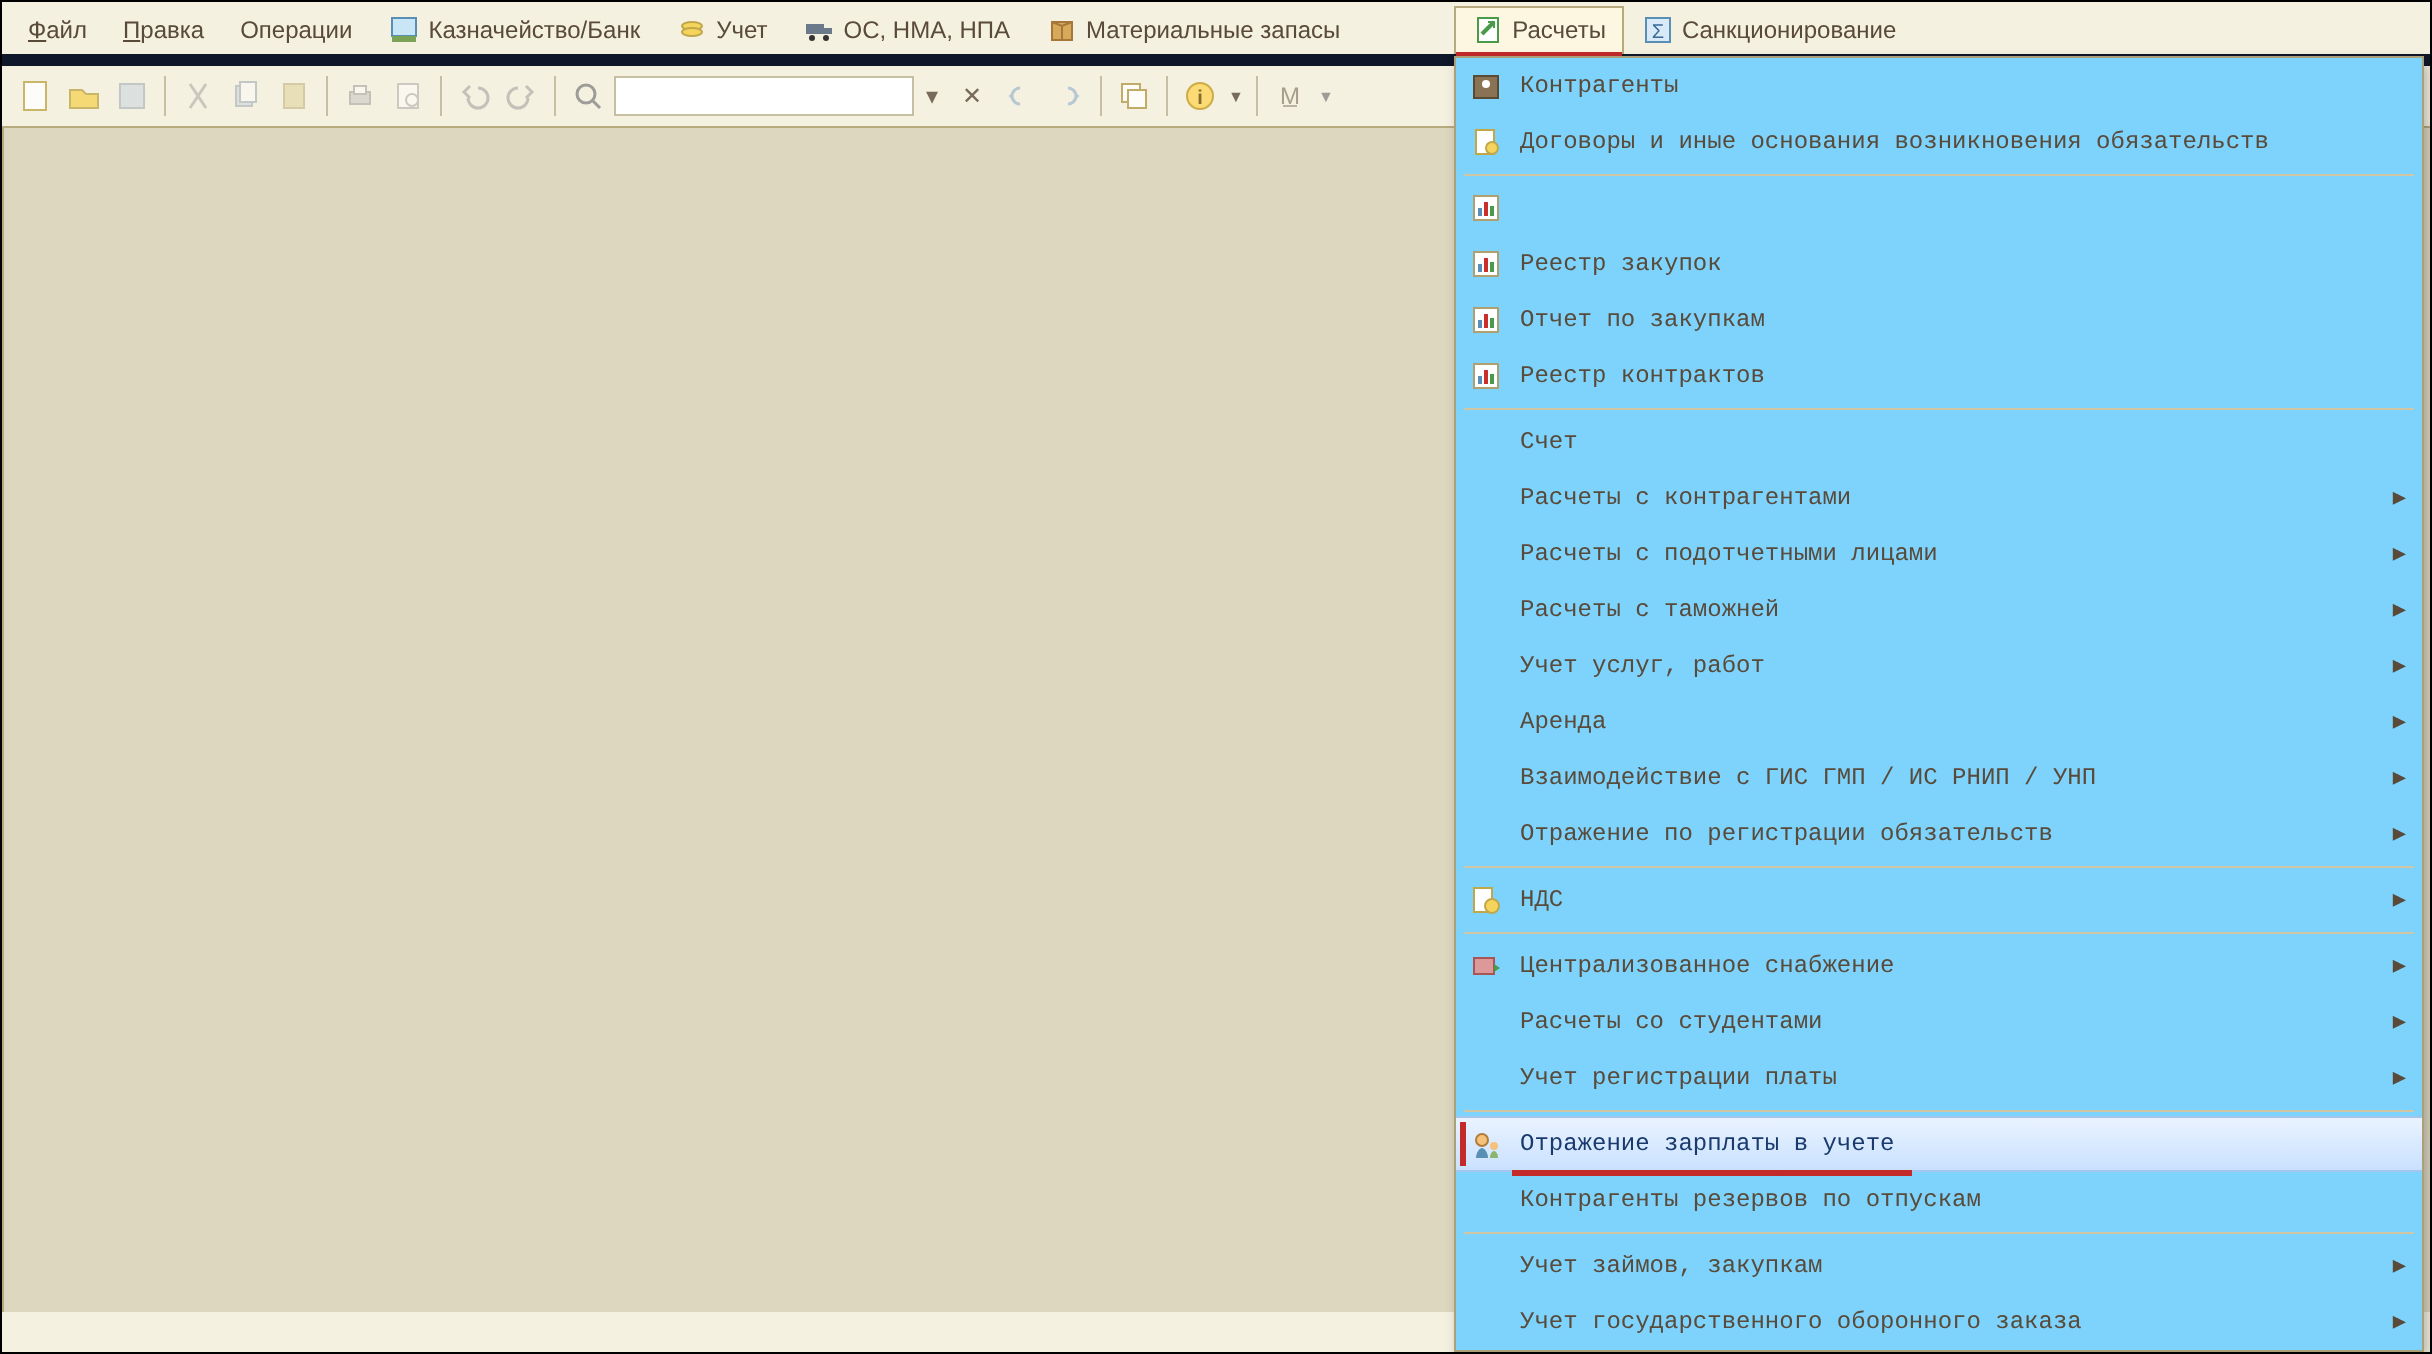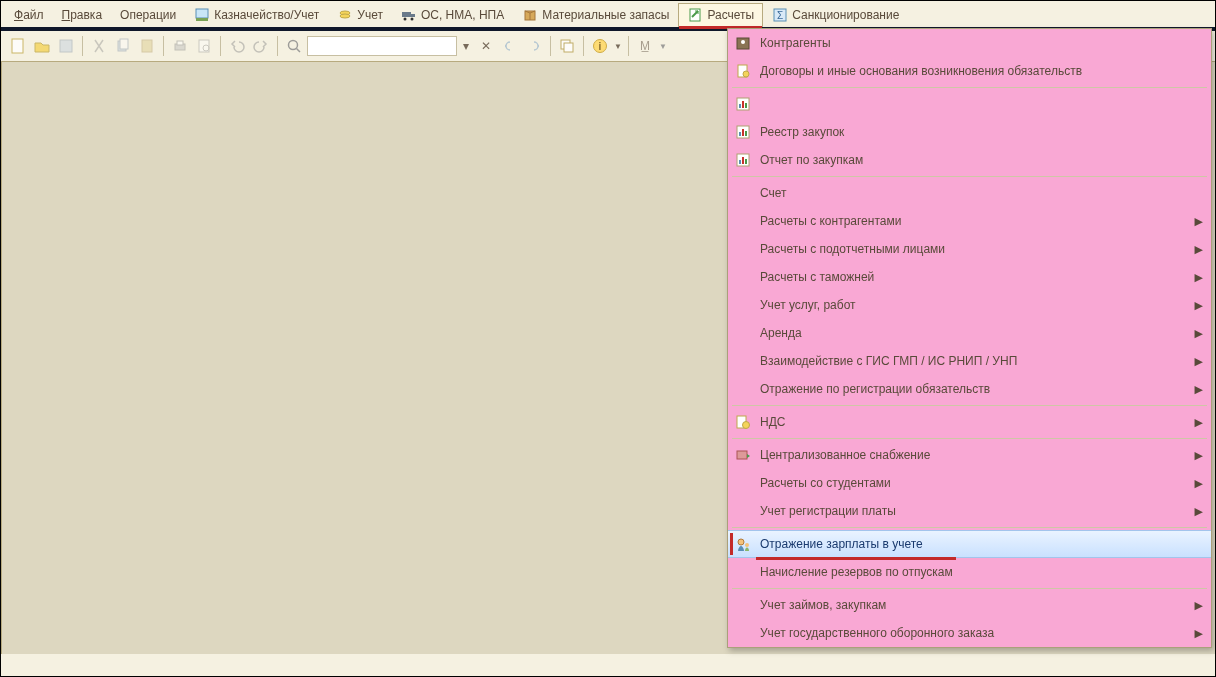--- a/index.html
+++ b/index.html
@@ -14,41 +14,42 @@
     border: 1px solid #000;
     color: #594a3a;
   }
   .menubar {
     display: flex;
     flex-wrap: wrap;
     align-items: flex-end;
     background: #f5f1e1;
     padding: 2px 4px 0 4px;
     gap: 0;
-    border-bottom: 4px solid #0f172a;
+    border-bottom: 6px solid #0f172a;
   }
   .menu-row {
     display: flex;
     align-items: center;
     width: 100%;
     height: 24px;
   }
   .menu-item {
     padding: 3px 8px;
     white-space: nowrap;
     cursor: default;
     display: inline-flex;
     align-items: center;
     gap: 4px;
     border: 1px solid transparent;
     position: relative;
   }
   .menu-item.active {
     background: #fdf7e2;
     border: 1px solid #b7aa7f;
+    margin-left: 48px;
   }
   .underline { text-decoration: underline; }
   .toolbar {
     display: flex;
     align-items: center;
     background: #f5f1e1;
     padding: 3px 6px;
     gap: 2px;
     height: 30px;
   }
@@ -70,24 +71,25 @@
     border-top: 1px solid #b7aa7f;
     border-left: 1px solid #b7aa7f;
     height: calc(100% - 82px);
     margin: 0;
   }
   .dropdown {
     position: absolute;
     top: 28px;
     left: 727px;
     width: 485px;
-    background: #f9a8d4;
+    background: #7dd3fc;
     border: 1px solid #aaa07a;
     box-shadow: 2px 3px 6px rgba(0,0,0,.25);
     z-index: 100;
+    font-family: Liberation Mono, monospace;
   }
   .dd-item {
     display: flex;
     align-items: center;
     height: 28px;
     padding: 0 8px 0 6px;
     gap: 8px;
     cursor: default;
     border-top: 1px solid transparent;
     border-bottom: 1px solid transparent;
@@ -139,21 +141,21 @@
       <span class="menu-item">
         <span>Операции</span>
       </span>
       <span class="menu-item">
         <span class="mi-icon">
           <svg width="16" height="16">
             <rect x="2" y="2" width="12" height="9" fill="#c9e6f7" stroke="#5a8fb5"></rect>
             <rect x="2" y="11" width="12" height="3" fill="#7aa356"></rect>
           </svg>
         </span>
-        <span>Казначейство/Учет</span>
+        <span>Казначейство/Банк</span>
       </span>
       <span class="menu-item">
         <span class="mi-icon">
           <svg width="16" height="16">
             <ellipse cx="8" cy="6" rx="5" ry="2" fill="#f4d45a" stroke="#c0a84a"></ellipse>
             <ellipse cx="8" cy="9" rx="5" ry="2" fill="#f4d45a" stroke="#c0a84a"></ellipse>
           </svg>
         </span>
         <span>Учет</span>
       </span>
@@ -348,20 +350,31 @@
       <span class="dd-icon">
         <svg width="16" height="16">
           <rect x="2" y="2" width="12" height="12" fill="#fff" stroke="#b0a070"></rect>
           <rect x="4" y="8" width="2" height="4" fill="#5a8fb5"></rect>
           <rect x="7" y="5" width="2" height="7" fill="#c9302c"></rect>
           <rect x="10" y="7" width="2" height="5" fill="#4a9a4a"></rect>
         </svg>
       </span>
       <span class="dd-label">Отчет по закупкам</span>
     </div>
+    <div class="dd-item">
+      <span class="dd-icon">
+        <svg width="16" height="16">
+          <rect x="2" y="2" width="12" height="12" fill="#fff" stroke="#b0a070"></rect>
+          <rect x="4" y="8" width="2" height="4" fill="#5a8fb5"></rect>
+          <rect x="7" y="5" width="2" height="7" fill="#c9302c"></rect>
+          <rect x="10" y="7" width="2" height="5" fill="#4a9a4a"></rect>
+        </svg>
+      </span>
+      <span class="dd-label">Реестр контрактов</span>
+    </div>
     <div class="dd-sep"></div>
     <div class="dd-item">
       <span class="dd-icon"></span>
       <span class="dd-label">Счет</span>
     </div>
     <div class="dd-item">
       <span class="dd-icon"></span>
       <span class="dd-label">Расчеты с контрагентами</span>
       <span class="dd-arrow">▶</span>
     </div>
@@ -436,21 +449,21 @@
           <path d="M3 15c0-3 2-5 3-5s3 2 3 5" fill="#5a8fb5"></path>
           <circle cx="12" cy="9" r="2" fill="#f4c27a"></circle>
           <path d="M10 15c0-2 1-3.5 2-3.5s2 1.5 2 3.5" fill="#8ab56a"></path>
         </svg>
       </span>
       <span class="dd-label">Отражение зарплаты в учете</span>
       <span class="red-underline" style="left:28px;width:200px"></span>
     </div>
     <div class="dd-item">
       <span class="dd-icon"></span>
-      <span class="dd-label">Начисление резервов по отпускам</span>
+      <span class="dd-label">Контрагенты резервов по отпускам</span>
     </div>
     <div class="dd-sep"></div>
     <div class="dd-item">
       <span class="dd-icon"></span>
       <span class="dd-label">Учет займов, закупкам</span>
       <span class="dd-arrow">▶</span>
     </div>
     <div class="dd-item">
       <span class="dd-icon"></span>
       <span class="dd-label">Учет государственного оборонного заказа</span>

